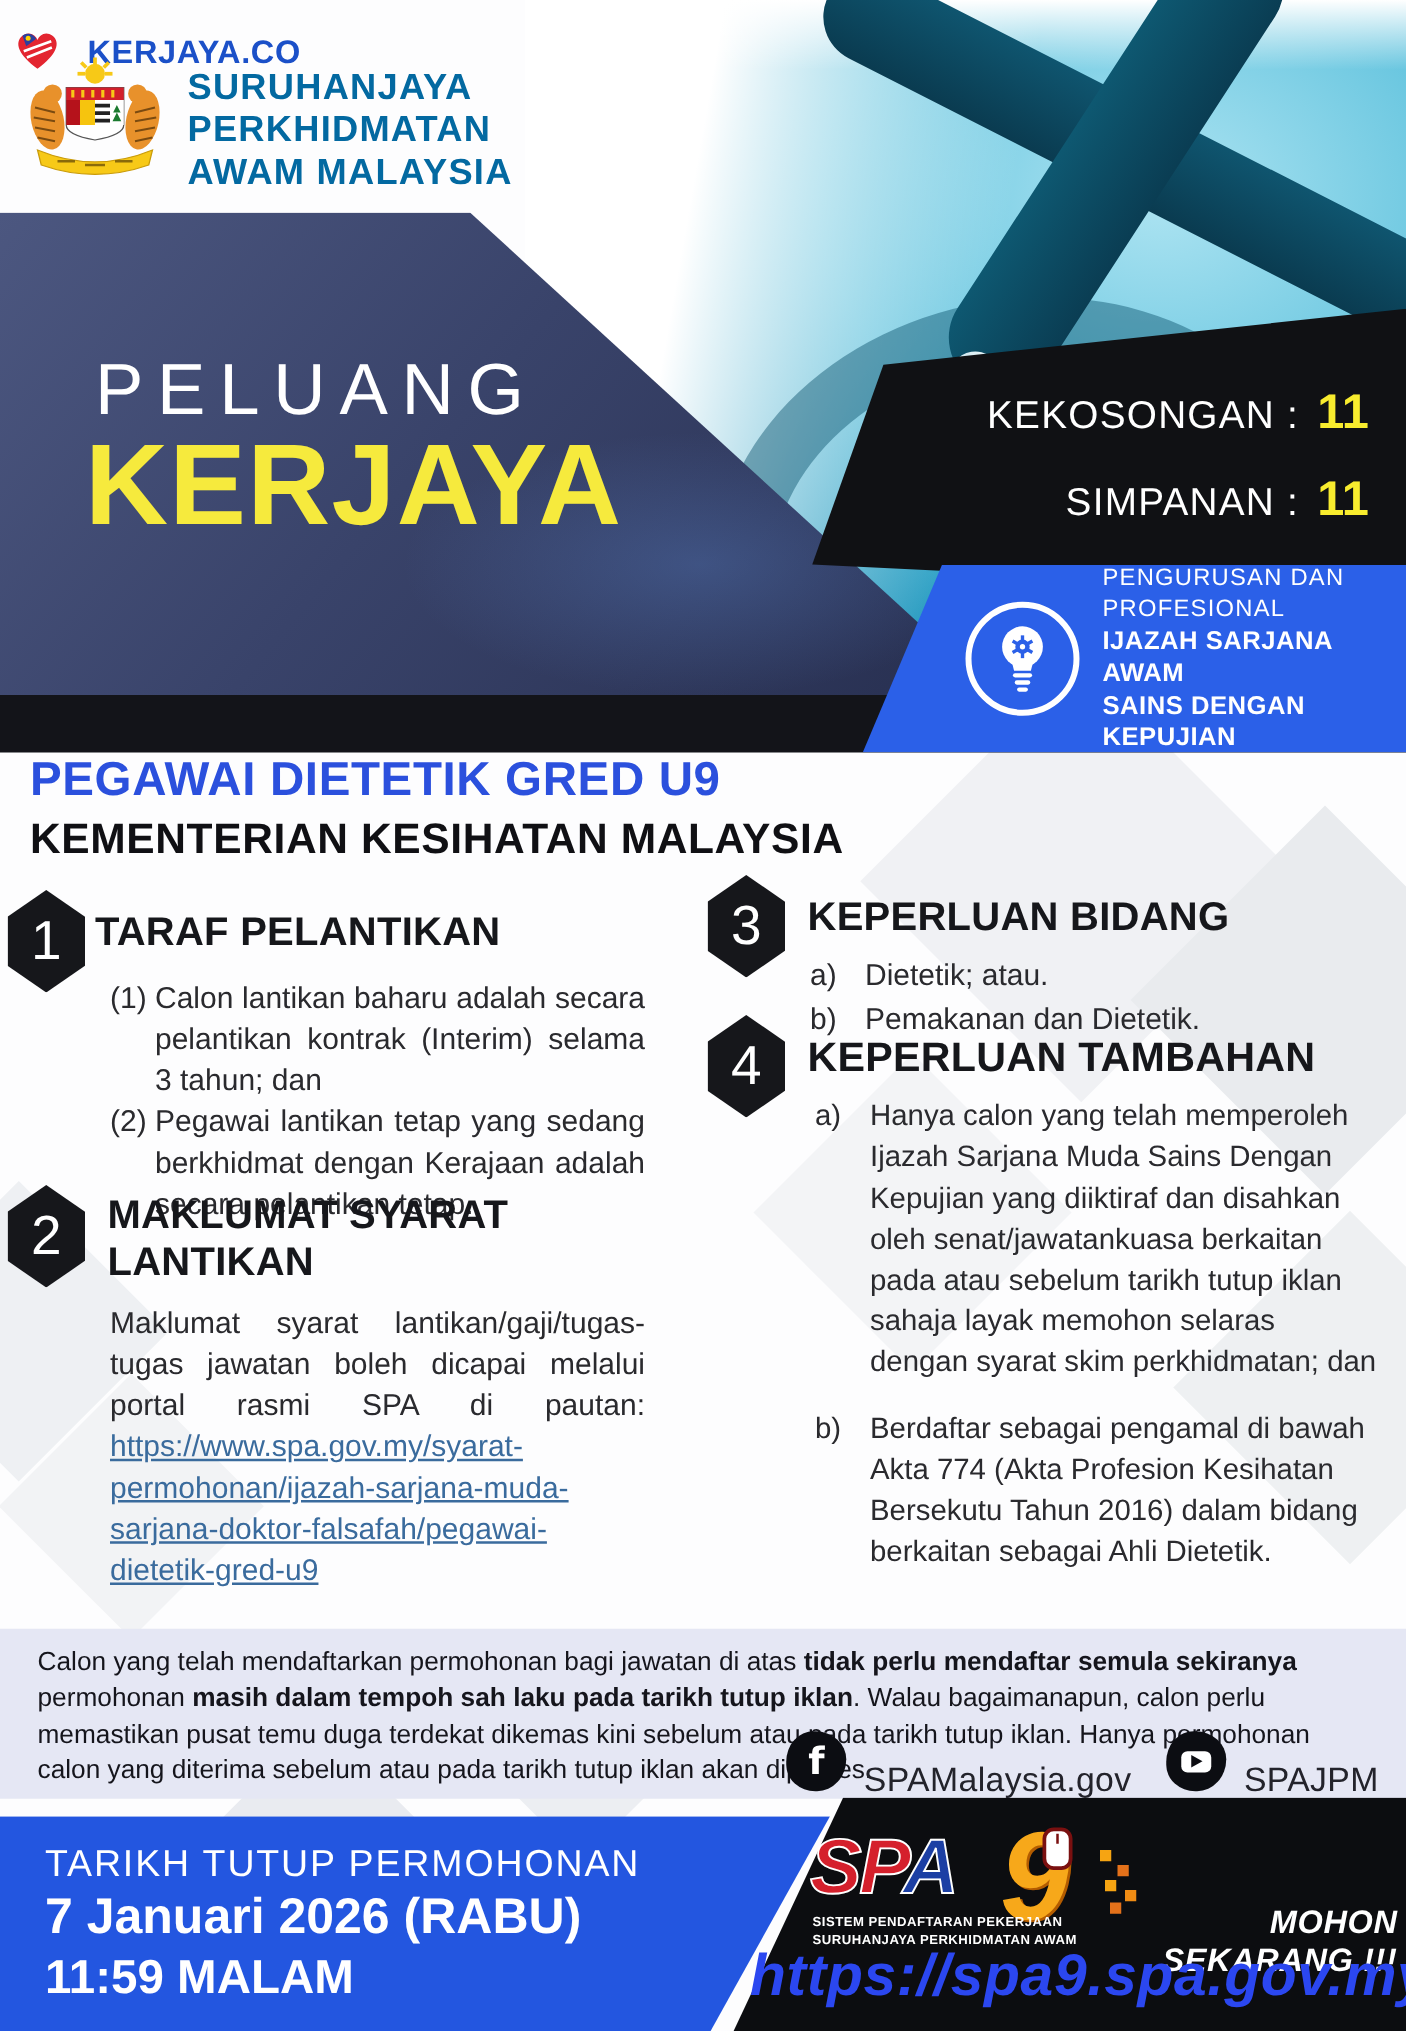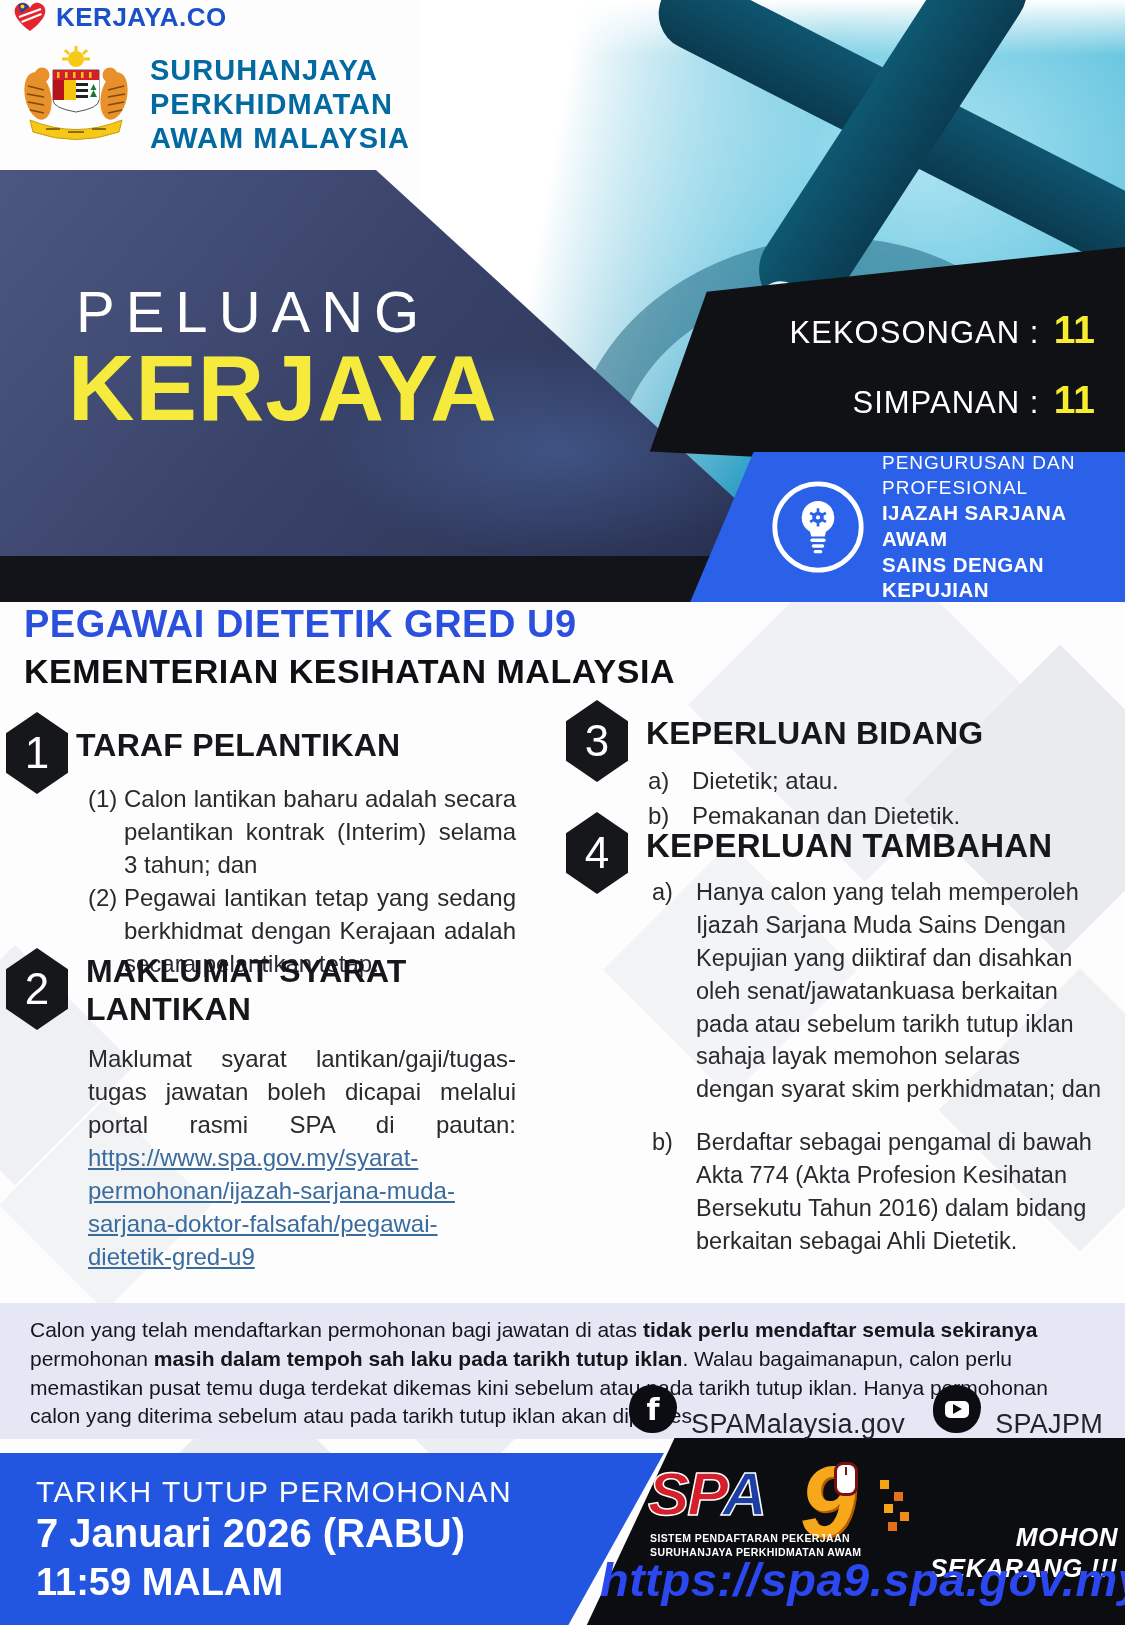--- a/index.html
+++ b/index.html
@@ -7,21 +7,21 @@
     position:relative;width:1125px;height:1625px;overflow:hidden;
     background:#fdfdfe;font-family:"Liberation Sans",sans-serif;
     -webkit-font-smoothing:antialiased;
   }
   .abs{position:absolute;}
 
   
   .diamond{position:absolute;transform:rotate(45deg);z-index:0;}
 
   
-  .kerjaya-logo{left:10px;top:0;display:flex;align-items:center;gap:6px;z-index:6;}
+  .kerjaya-logo{left:10px;top:24px;display:flex;align-items:center;gap:20px;z-index:6;}
   .kerjaya-logo-text{font-size:26px;font-weight:800;color:#1b50c8;letter-spacing:.5px;}
   .agency-name{left:150px;top:54px;font-size:29px;font-weight:800;color:#0369a1;line-height:1.17;letter-spacing:1px;z-index:6;}
   .coat{left:16px;top:44px;z-index:6;}
 
   
   .photo{left:420px;top:0;width:705px;height:558px;overflow:hidden;z-index:1;
     background:
       linear-gradient(180deg,#ffffff 0%,rgba(255,255,255,0) 10%),
       linear-gradient(100deg,#ffffff 0%,#ffffff 20%,rgba(255,255,255,0) 52%),
       radial-gradient(ellipse at 72% 28%,#aee4f2 0%,#5fc2dd 38%,#1d95bc 68%,#0d7298 100%);}

